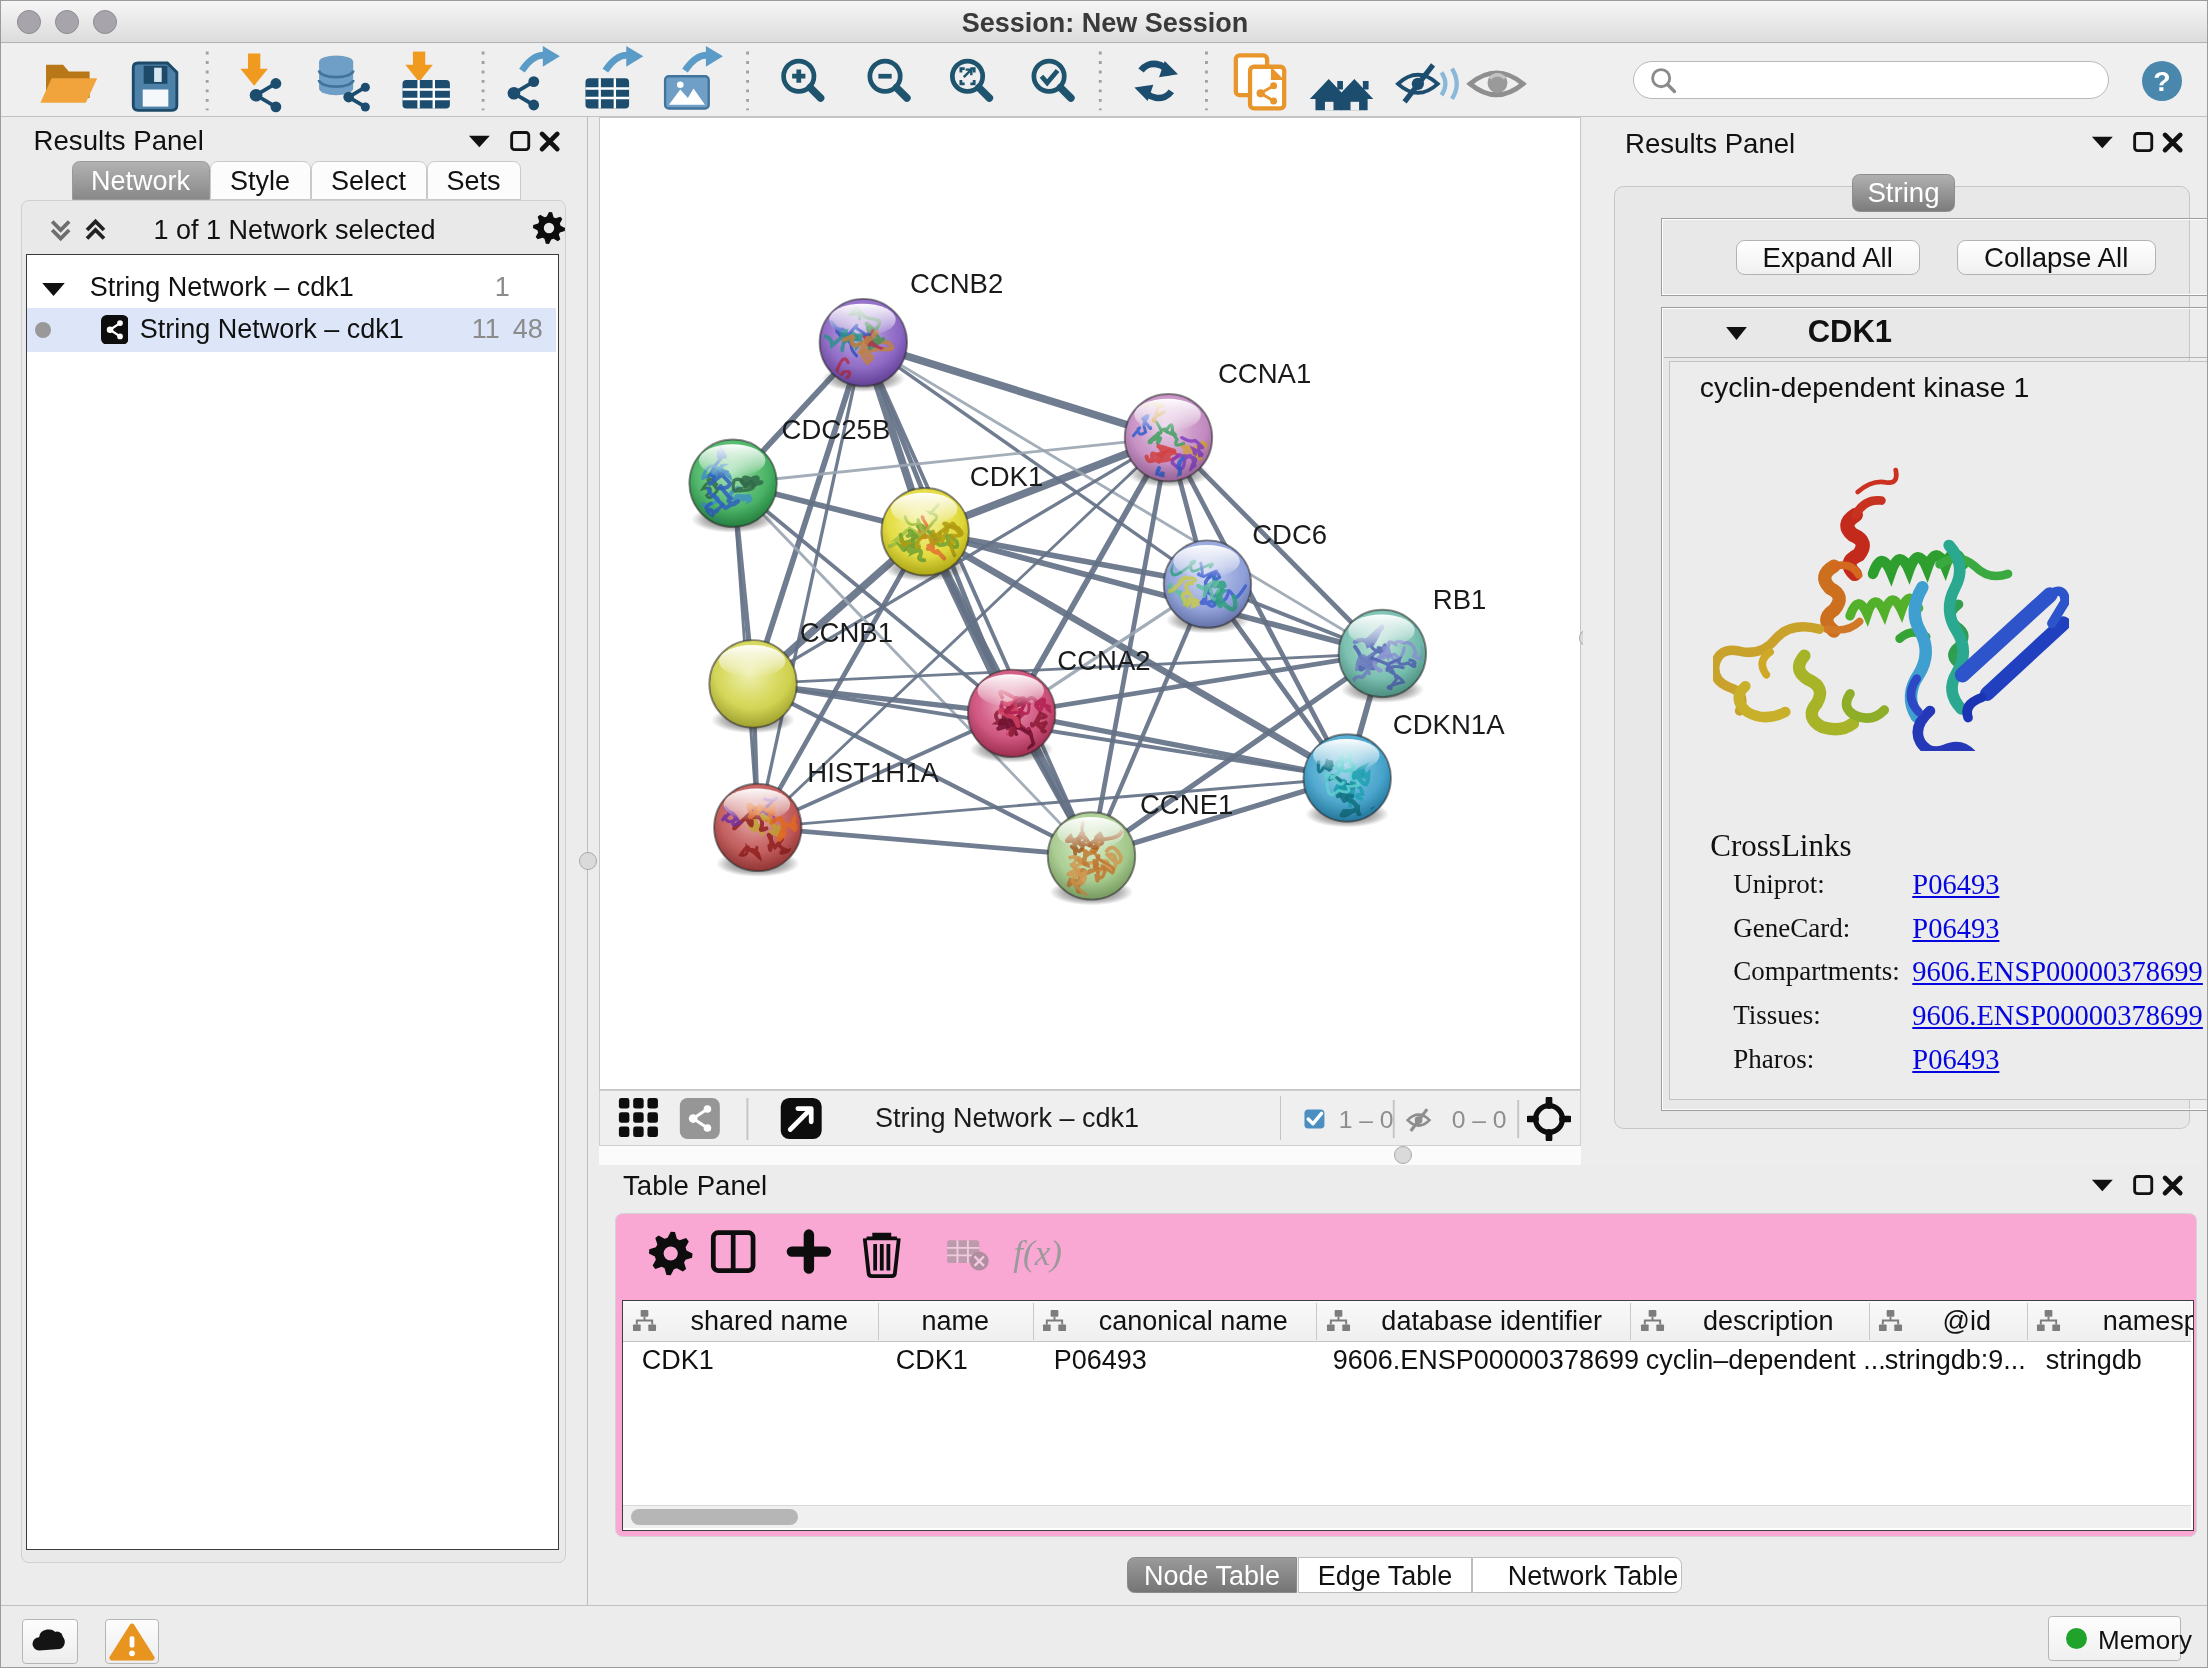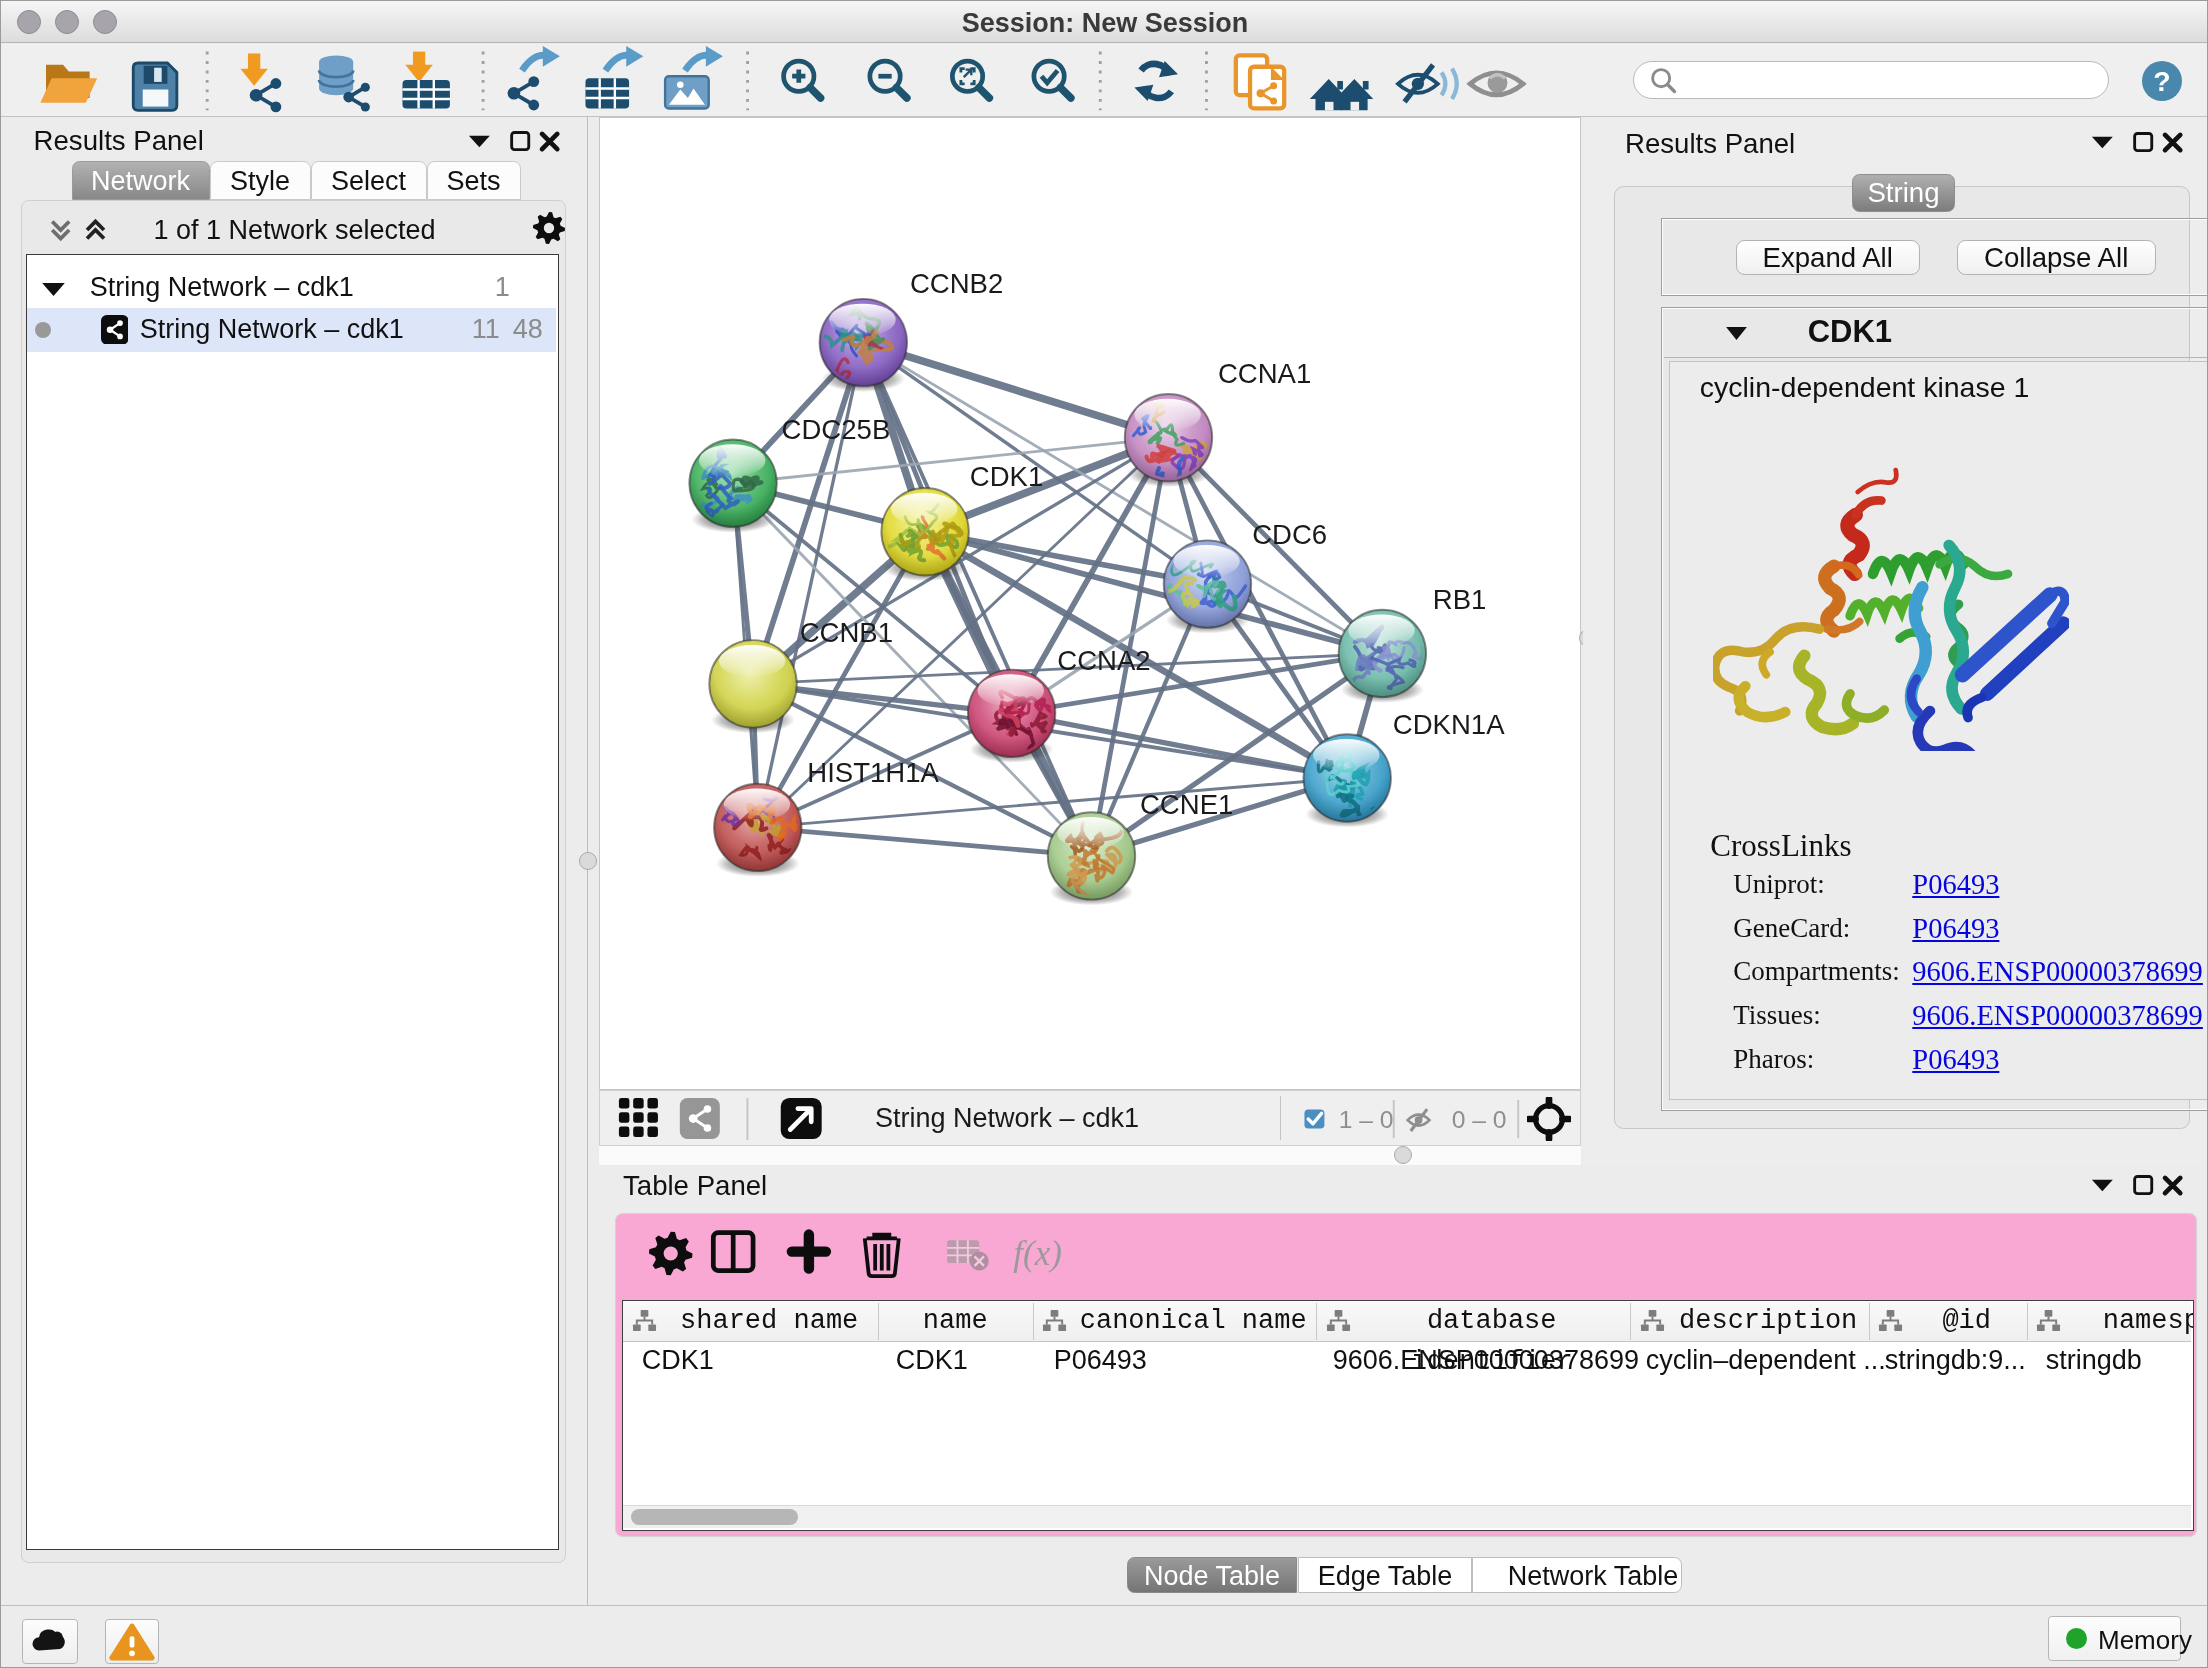--- a/index.html
+++ b/index.html
@@ -34,21 +34,21 @@
 .etched{position:absolute;border:1px solid #9e9e9e;box-shadow:inset 0 0 0 1px #fdfdfd;margin-left:40px;}
 .btn{position:absolute;height:35px;background:linear-gradient(#ffffff,#f0f0f0);border:1px solid #b2b2b2;border-radius:8.6px;font-size:27.6px;color:#111;text-align:center;line-height:33px;}
 #rp-inner{position:absolute;left:7.6px;top:53px;width:549px;height:739px;background:#ececec;border:1px solid #c2c2c2;}
 .serif{font-family:"Liberation Serif",serif;}
 .xl-label{position:absolute;font-size:27px;color:#111;}
 .xl-link{position:absolute;font-size:28.5px;color:#0505dd;text-decoration:underline;}
 
 #tpanel{position:absolute;left:587px;top:1164px;width:1622px;height:439px;background:#ececec;}
 #tp-inner{position:absolute;left:27px;top:48px;width:1582px;height:324px;background:#f9a8d4;border:1px solid #d4d4d4;border-radius:7.6px;}
 #tp-table{position:absolute;left:5.7px;top:86px;width:1572px;height:231px;background:#fff;border:1.9px solid #3f3f3f;overflow:hidden;}
-#tp-head{position:absolute;left:0;top:0;width:1568px;height:41px;background:linear-gradient(#f9f9f9,#efefef);border-bottom:1px solid #c4c4c4;font-family:Liberation Mono, monospace;}
+#tp-head{position:absolute;left:0;top:0;width:1568px;height:41px;background:linear-gradient(#f9f9f9,#efefef);border-bottom:1px solid #c4c4c4;}
 .th{position:absolute;top:0;height:41px;font-size:27px;color:#111;text-align:center;line-height:41px;}
 .colsep{position:absolute;top:1.9px;width:1px;height:37px;background:#c9c9c9;}
 .td{position:absolute;top:44px;font-size:27px;color:#111;white-space:nowrap;}
 .ttab{position:absolute;top:392px;height:36px;font-size:27px;text-align:center;line-height:36px;color:#111;background:#ffffff;border:1px solid #bdbdbd;}
 
 #statusbar{position:absolute;left:0;top:1604px;width:2208px;height:65px;background:#ececec;border-top:1px solid #c0c0c0;}
 .sbtn{position:absolute;top:13.3px;width:56px;height:45px;background:linear-gradient(#fdfdfd,#ededed);border:1px solid #b5b5b5;border-radius:3.8px;}
 #membtn{position:absolute;left:2047px;top:9.5px;width:133px;height:45px;background:linear-gradient(#fdfdfd,#f0f0f0);border:1px solid #b5b5b5;border-radius:3.8px;font-size:26px;color:#111;}
 </style></head>
 <body>

